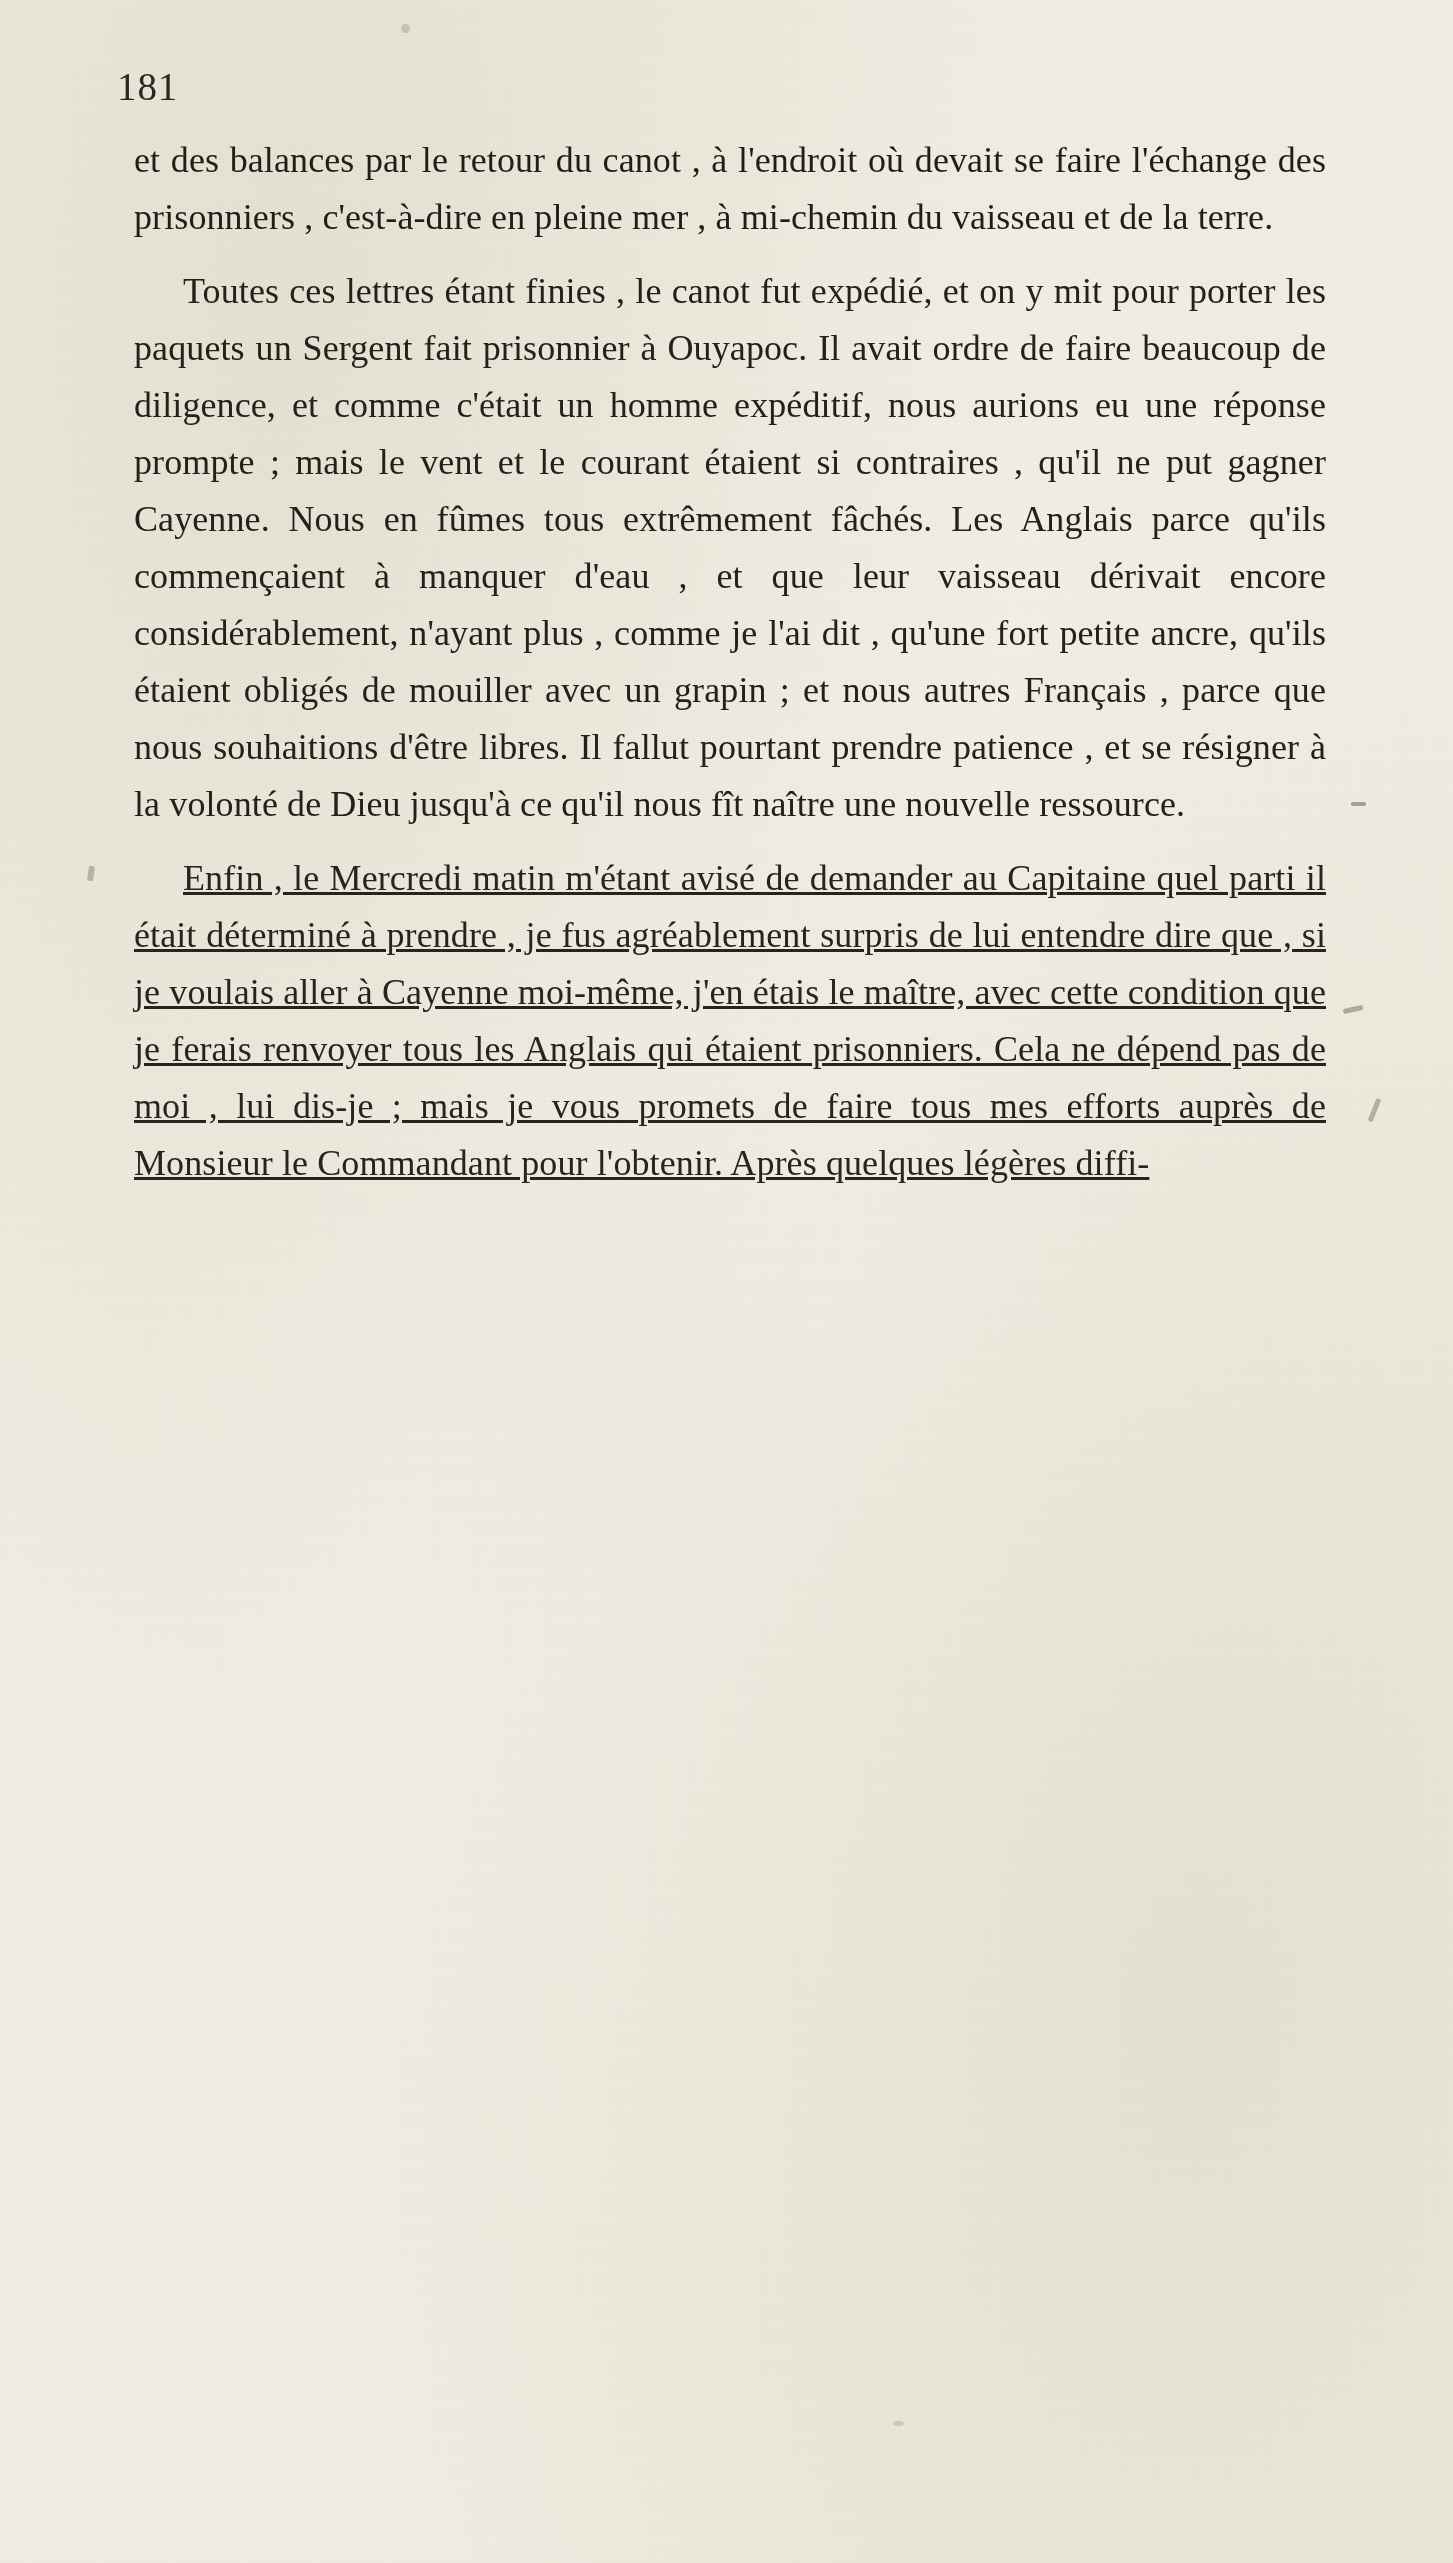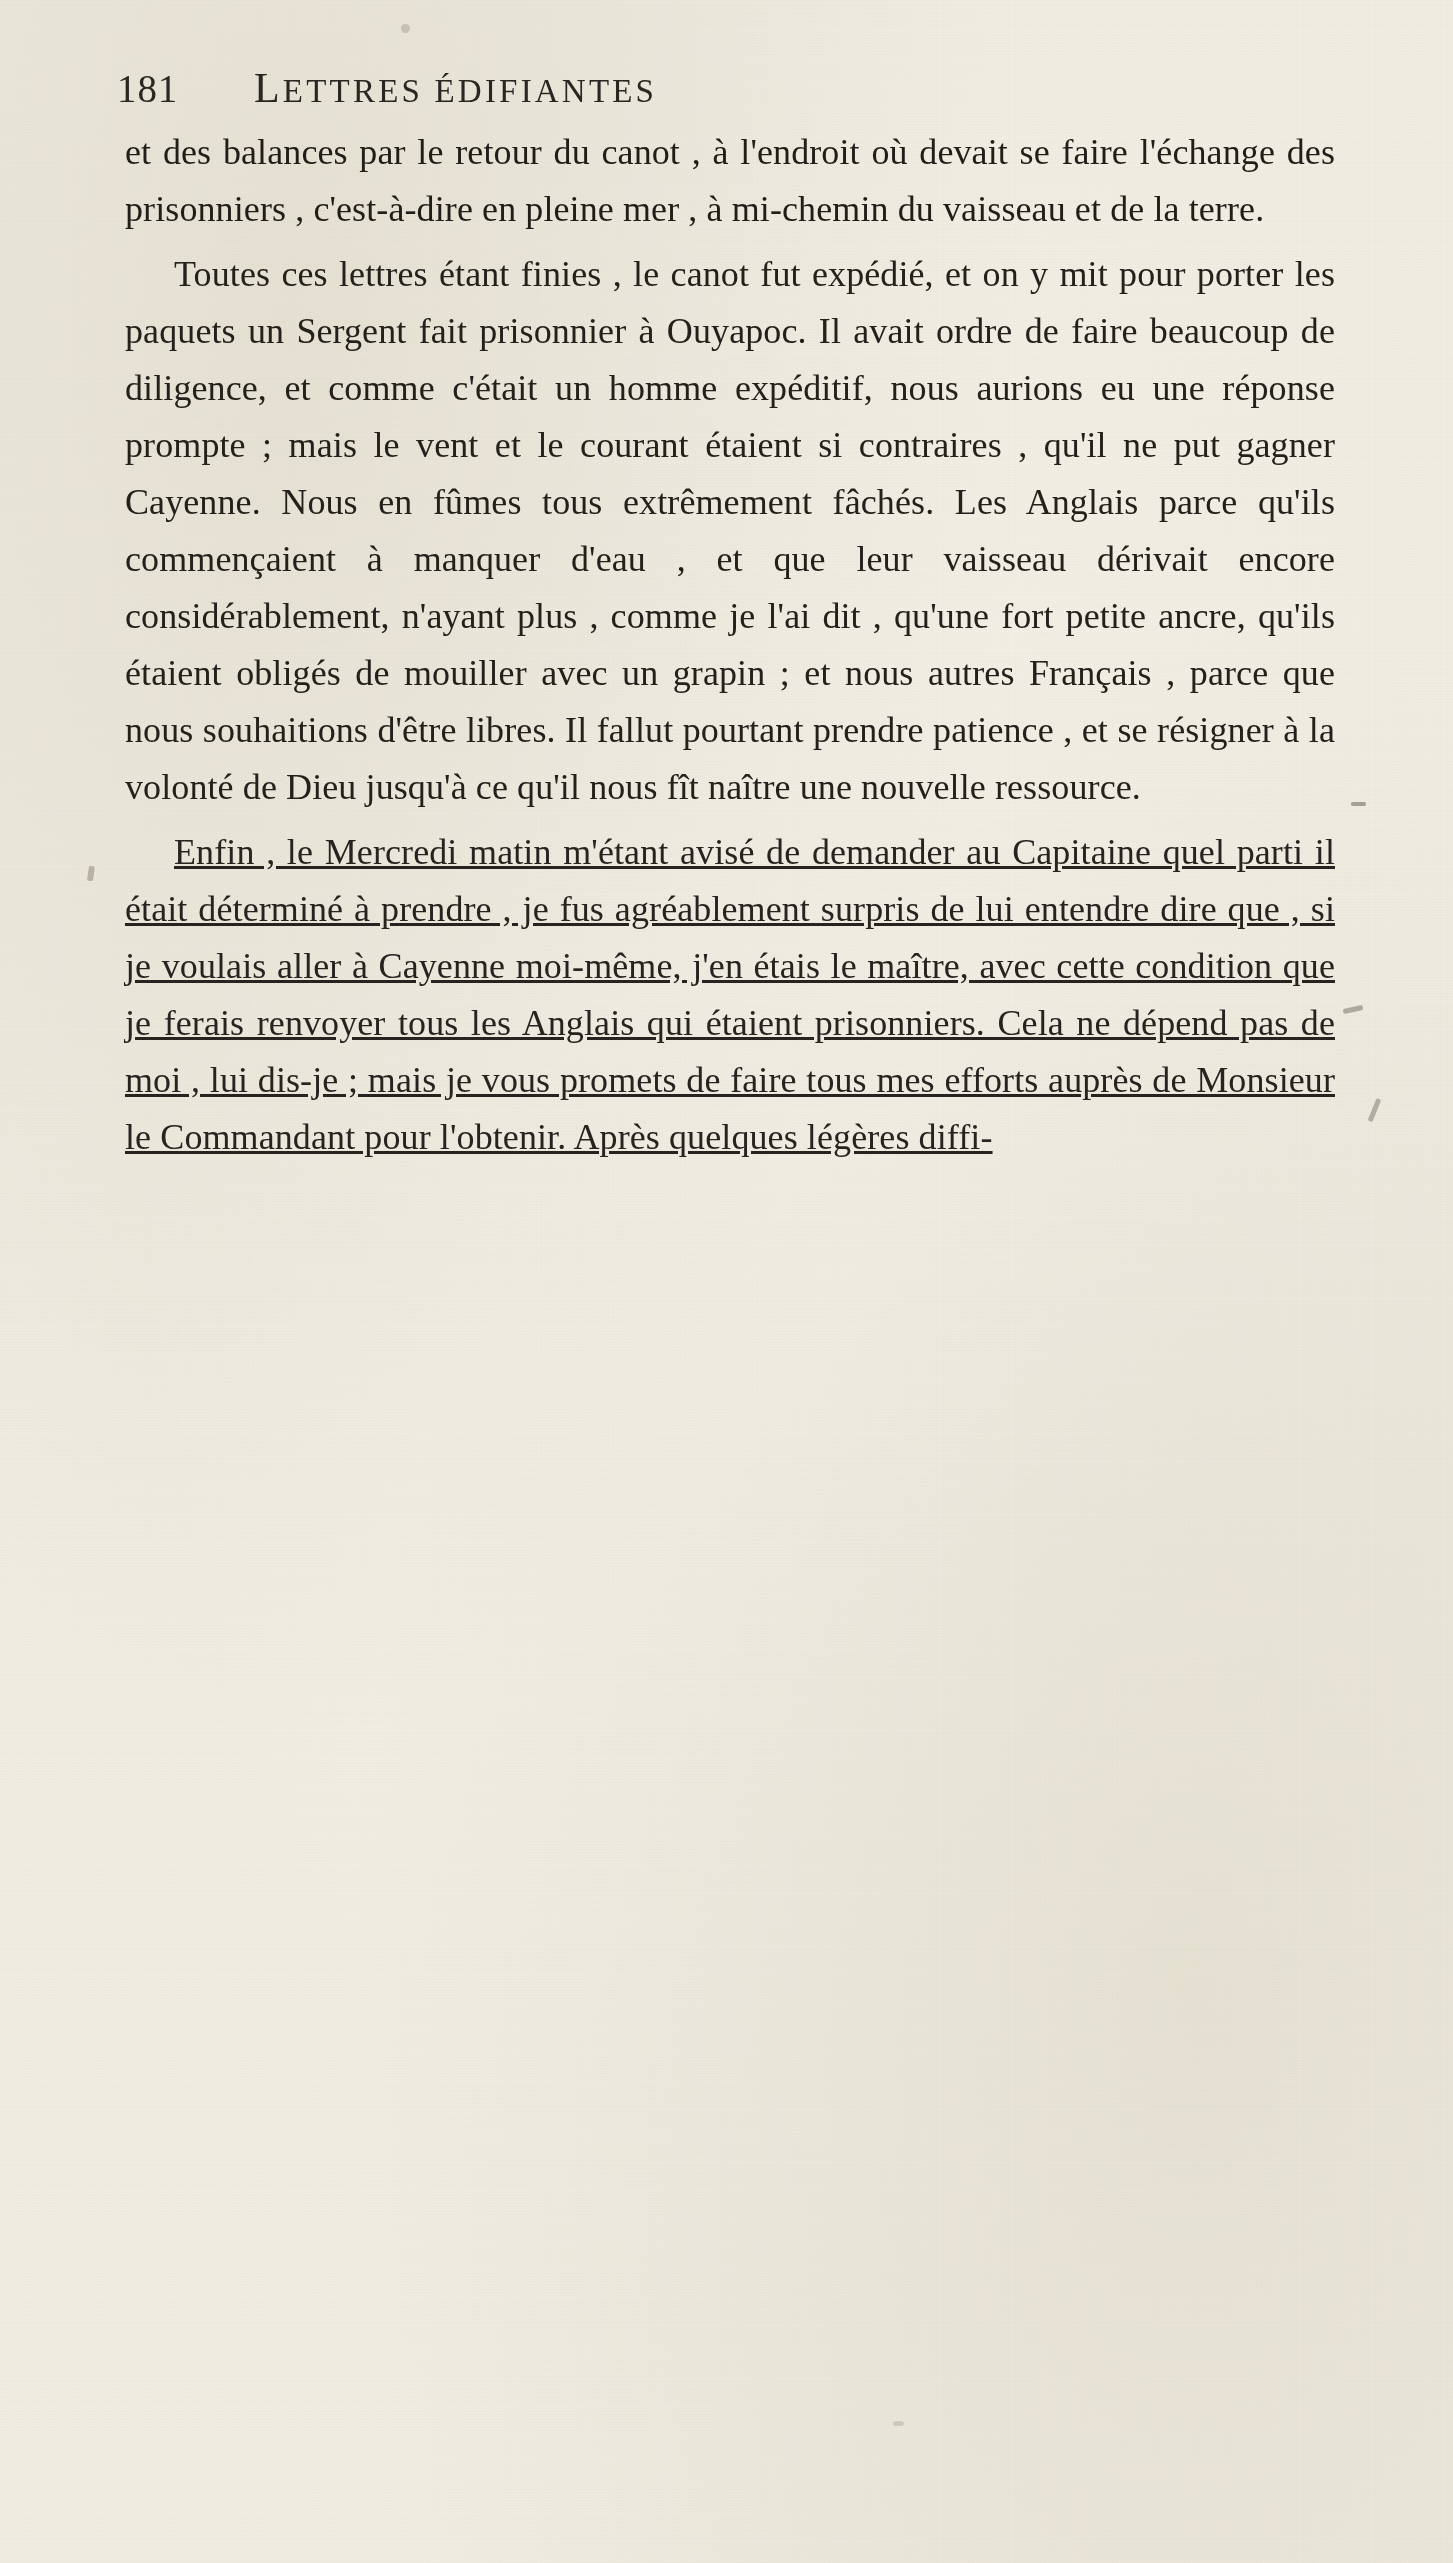--- a/index.html
+++ b/index.html
@@ -65,21 +65,21 @@
   .body-text {
     font-size: 36px;
     line-height: 57px;
     color: #26231e;
     text-align: justify;
     text-justify: inter-word;
     font-family: "Liberation Serif", serif;
     letter-spacing: 0.1px;
   }
   .body-text p {
-    margin: 8px;
+    margin: 17px;
   }
   .body-text p.indent {
     text-indent: 49px;
   }
   
   .body-text p:nth-child(1) { color: #211e19; }
   .body-text p:nth-child(2) { color: #24211c; }
   .body-text p:nth-child(3) { color: #262320; text-decoration: underline; }
   .body-text p:nth-child(4) { color: #2b2723; opacity: 0.97; }
 
@@ -155,23 +155,20 @@
   <div class="smudge left-mark"></div>
   <div class="smudge right-dot"></div>
   <div class="smudge right-tick"></div>
   <div class="smudge right-slash"></div>
   <div class="smudge bottom-fleck"></div>
 
   <div class="text-block">
 
     <div class="header-line">
       <div class="folio">181</div>
-      <div class="running-head">
-        <span class="drop">L</span><span>ETTRES ÉDIFIANTES</span>
-      </div>
     </div>
 
     <div class="body-text">
       <p>et des balances par le retour du canot , à l'endroit où devait se faire l'échange des prisonniers , c'est-à-dire en pleine mer , à mi-chemin du vaisseau et de la terre.</p>
       <p class="indent">Toutes ces lettres étant finies , le canot fut expédié, et on y mit pour porter les paquets un Sergent fait prisonnier à Ouyapoc. Il avait ordre de faire beaucoup de diligence, et comme c'était un homme expéditif, nous aurions eu une réponse prompte ; mais le vent et le courant étaient si contraires , qu'il ne put gagner Cayenne. Nous en fûmes tous extrêmement fâchés. Les Anglais parce qu'ils commençaient à manquer d'eau , et que leur vaisseau dérivait encore considérablement, n'ayant plus , comme je l'ai dit , qu'une fort petite ancre, qu'ils étaient obligés de mouiller avec un grapin ; et nous autres Français , parce que nous souhaitions d'être libres. Il fallut pourtant prendre patience , et se résigner à la volonté de Dieu jusqu'à ce qu'il nous fît naître une nouvelle ressource.</p>
       <p class="indent">Enfin , le Mercredi matin m'étant avisé de demander au Capitaine quel parti il était déterminé à prendre , je fus agréablement surpris de lui entendre dire que , si je voulais aller à Cayenne moi-même, j'en étais le maître, avec cette condition que je ferais renvoyer tous les Anglais qui étaient prisonniers. Cela ne dépend pas de moi , lui dis-je ; mais je vous promets de faire tous mes efforts auprès de Monsieur le Commandant pour l'obtenir. Après quelques légères diffi-</p>
     </div>
 
   </div>
 </div>

